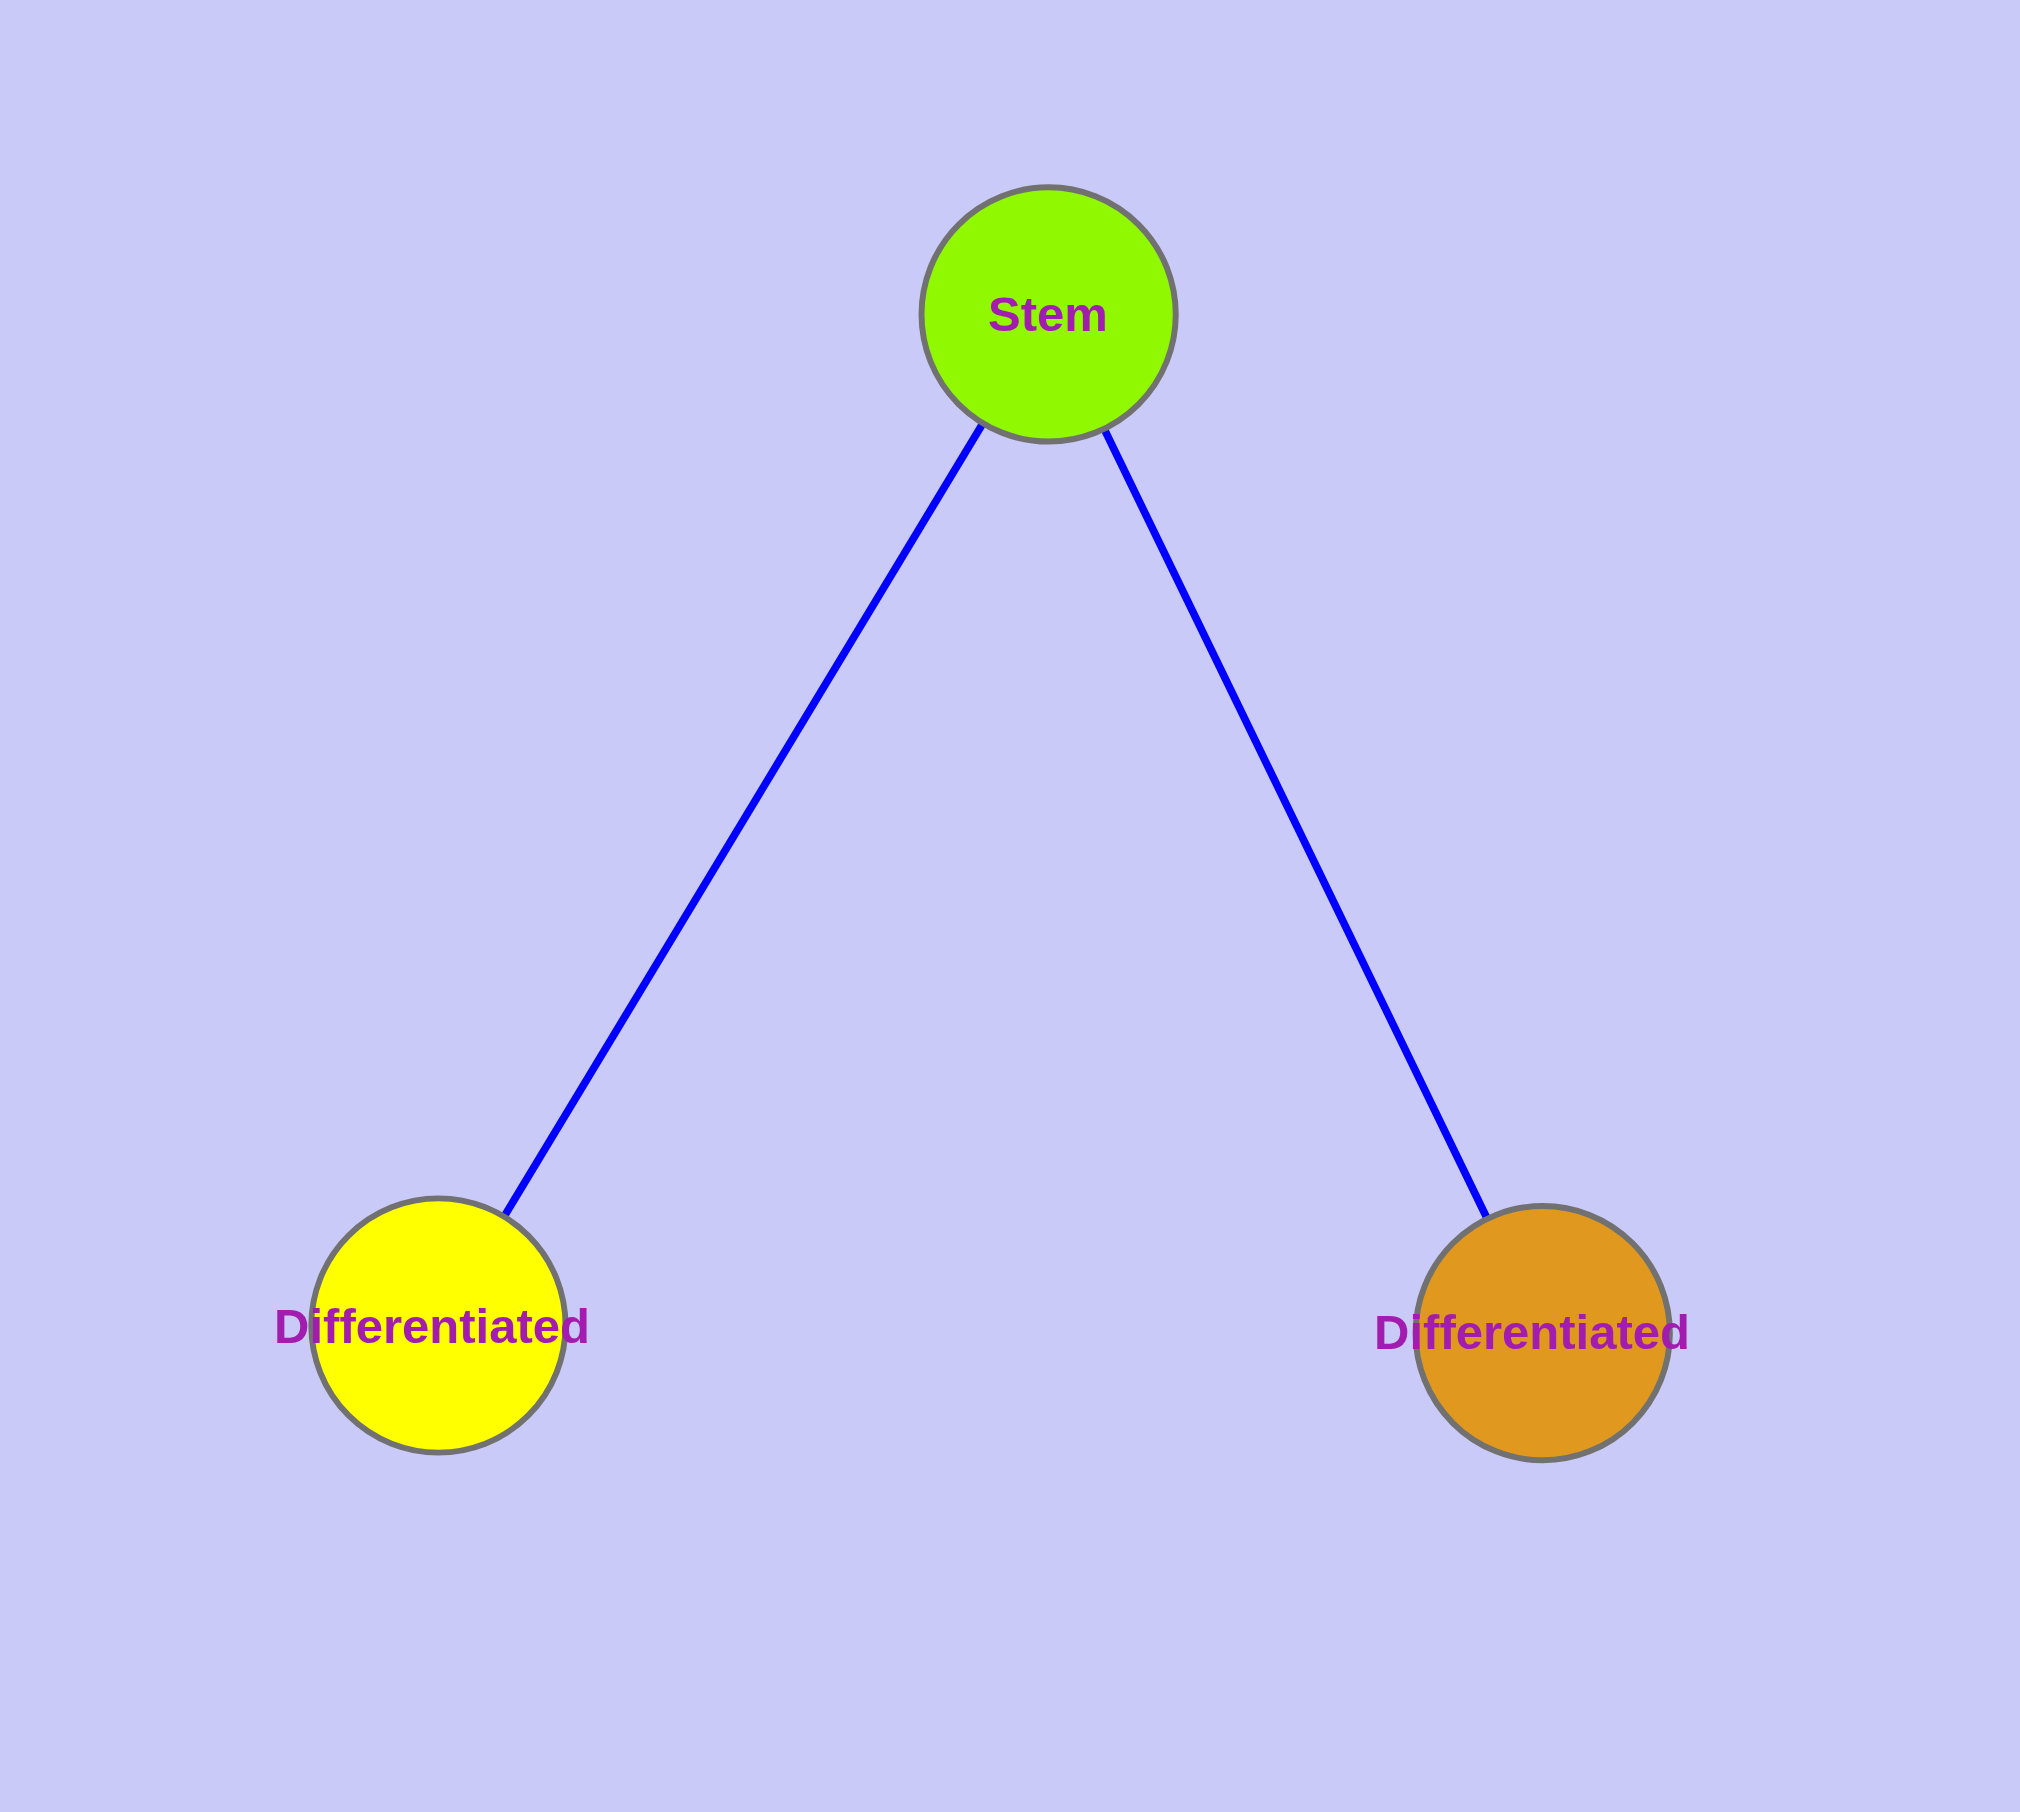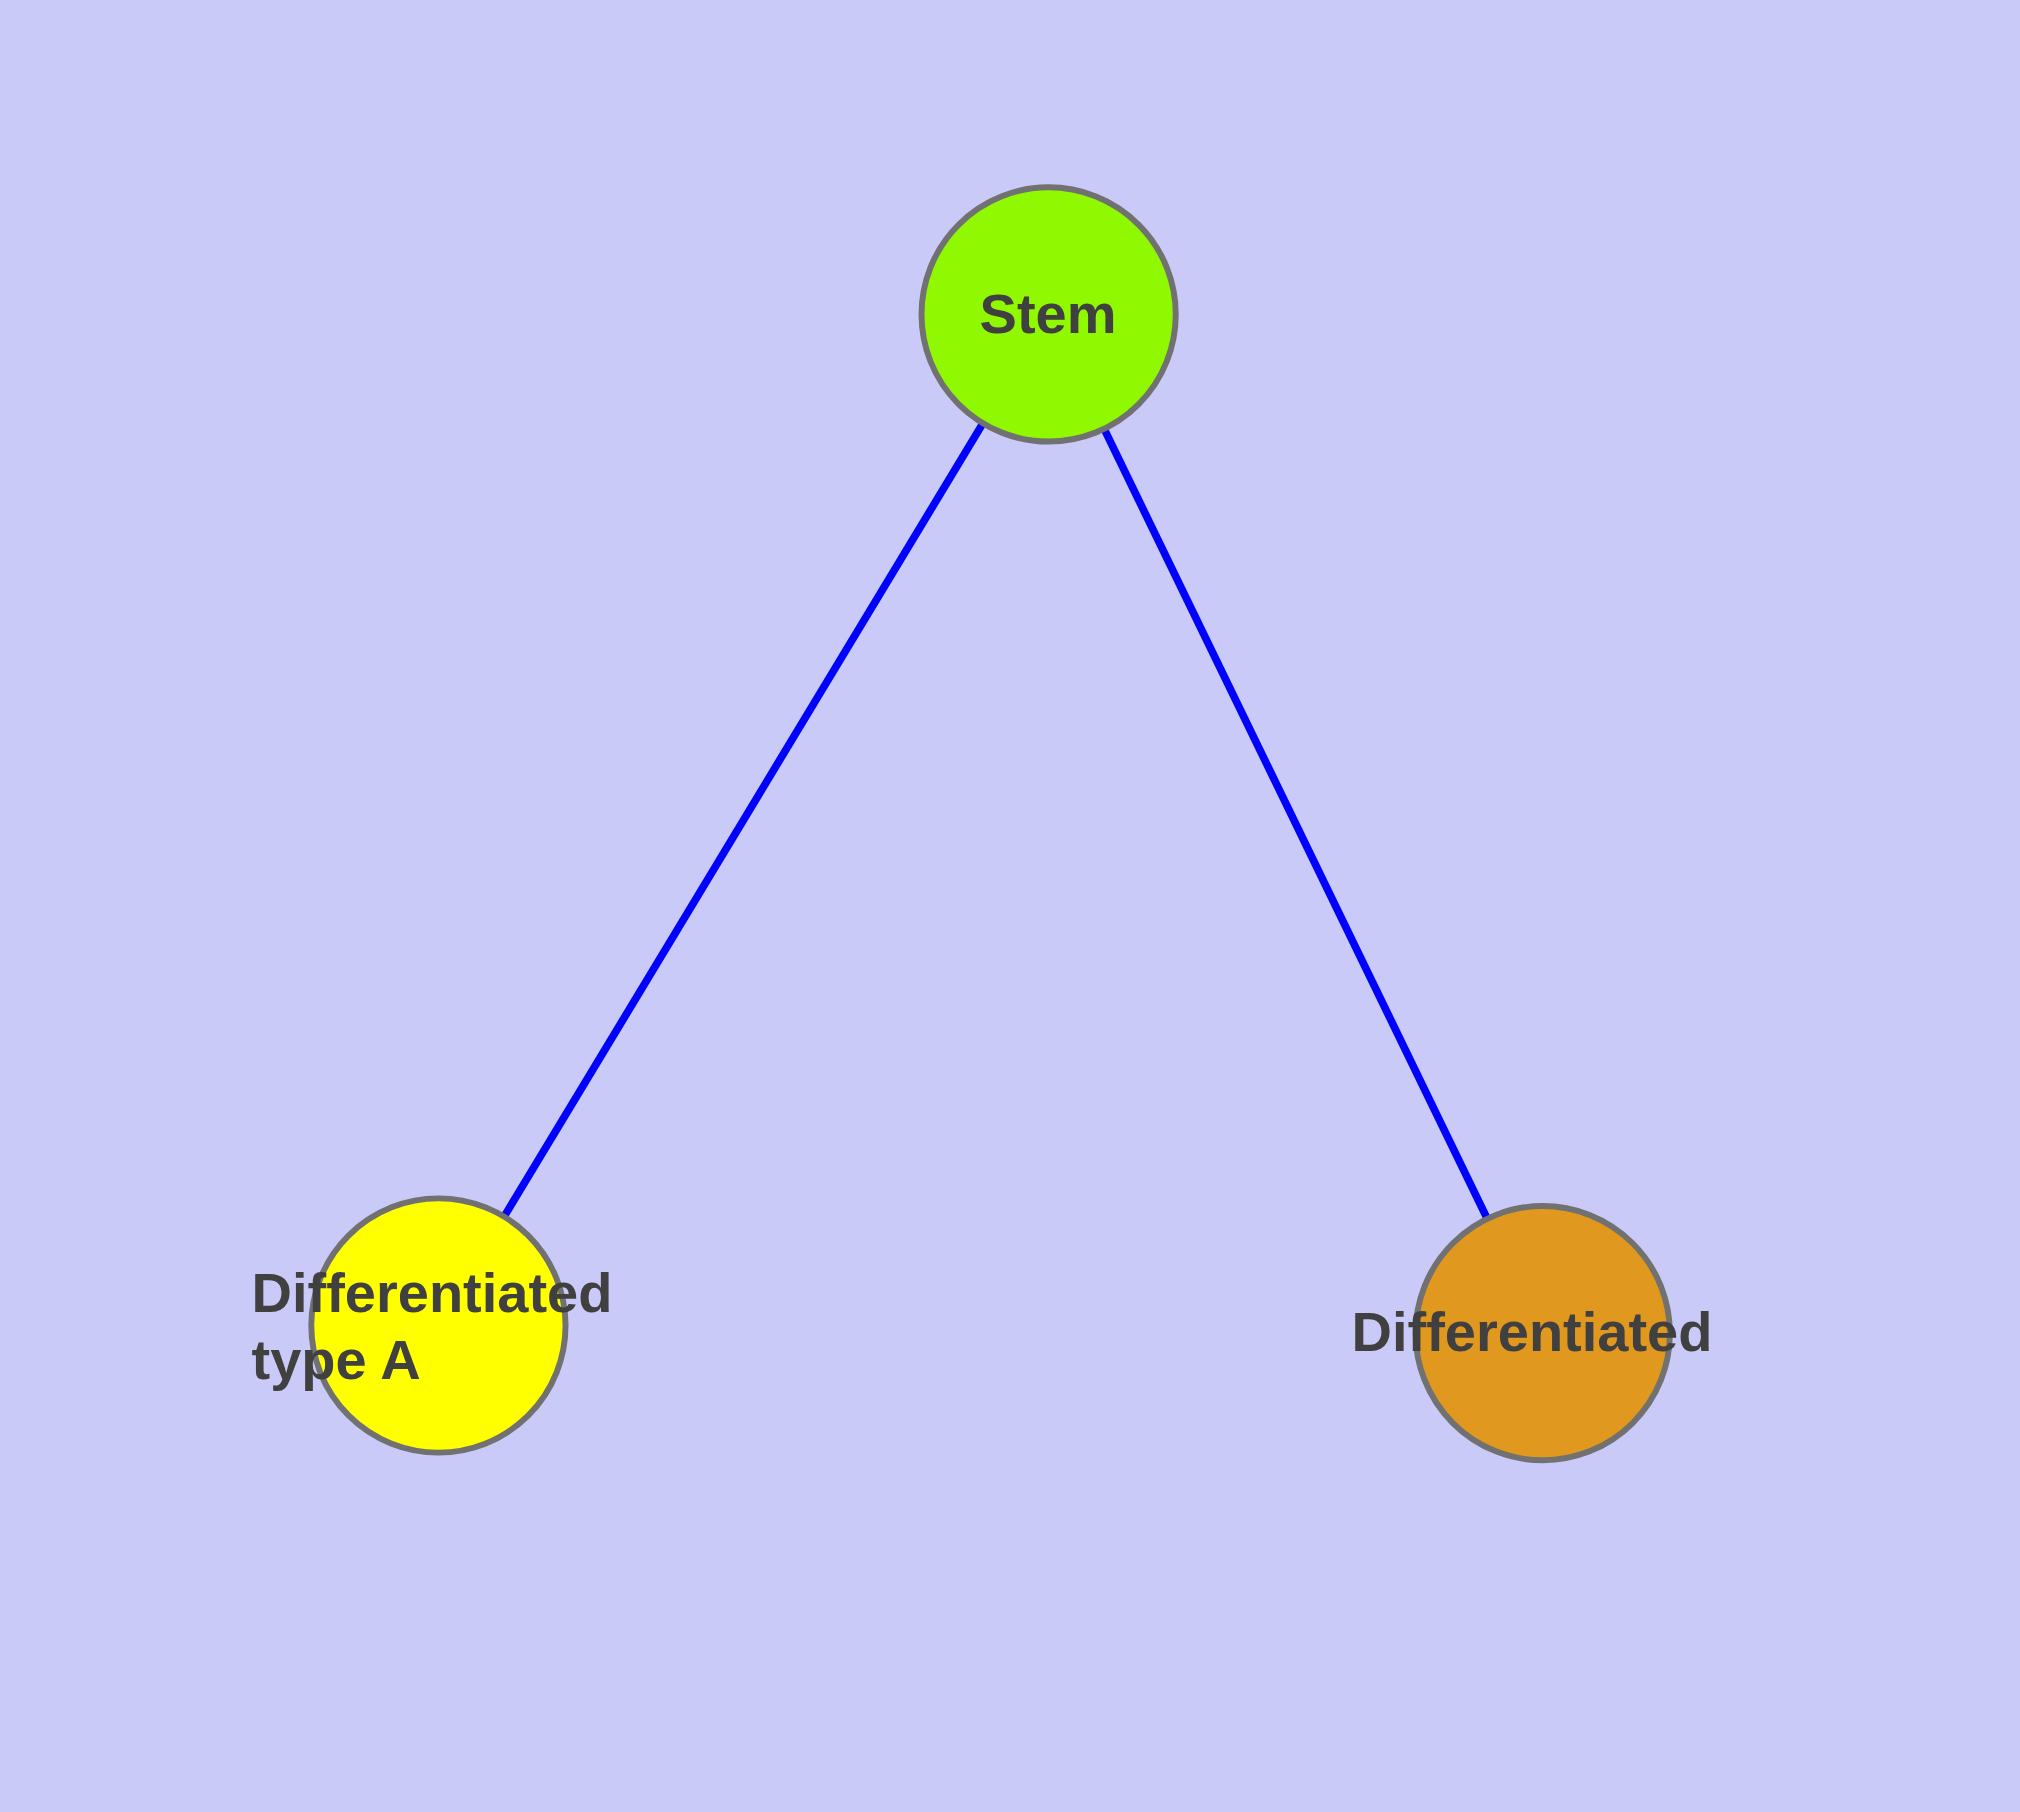--- a/index.html
+++ b/index.html
@@ -16,24 +16,25 @@
   .edges-layer {
     position: absolute;
     left: 0;
     top: 0;
     width: 100%;
     height: 100%;
   }
   .node-label {
     position: absolute;
     transform: translate(-50%, -50%);
+    text-align: center;
     font-weight: bold;
-    font-size: 56px;
+    font-size: 49px;
     line-height: 1.2;
-    color: #404040;
+    color: #a21caf;
     white-space: nowrap;
   }
   .node-label span {
     display: block;
   }
   .label-stem  { left: 1048px; top: 314px; }
   .label-type-a { left: 432px;  top: 1326px; }
   .label-type-b { left: 1532px; top: 1332px; }
 </style>
 </head>
@@ -53,21 +54,20 @@
 
     <circle cx="1820" cy="1573" r="150" stroke-width="7" fill="#E0991E" stroke="#717171"></circle>
   </svg>
 
   <div class="node-label label-stem">
     <span>Stem</span>
   </div>
 
   <div class="node-label label-type-a">
     <span>Differentiated</span>
-    <span>type A</span>
   </div>
 
   <div class="node-label label-type-b">
     <span>Differentiated</span>
   </div>
 
 </div>
 
 
 </body></html>

